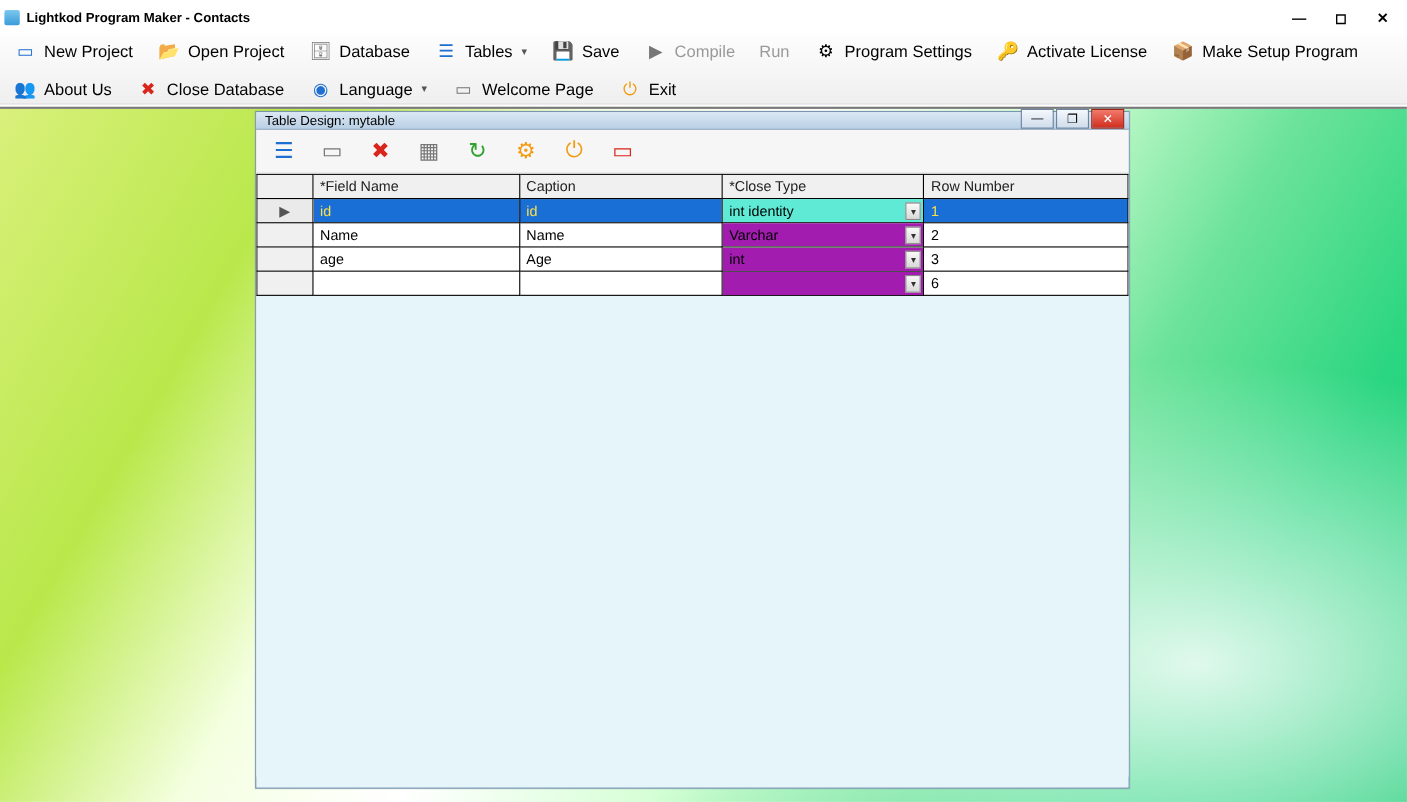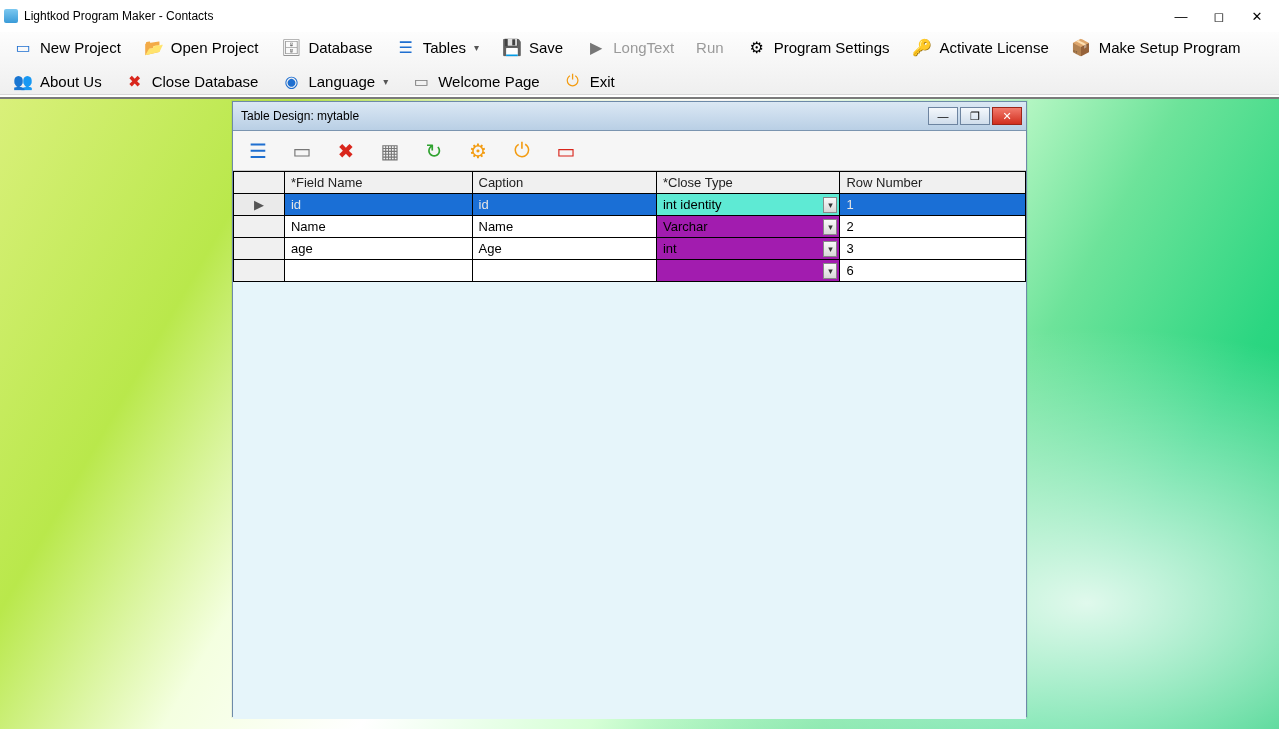--- a/index.html
+++ b/index.html
@@ -13,20 +13,21 @@
     position: relative;
   }
   .titlebar {
     height: 24px;
     background: #fff;
     display: flex;
     align-items: center;
     padding: 16px 4px;
     font-size: 12px;
     color: #000;
+    font-weight: bold;
   }
   .titlebar .app-icon {
     width: 14px; height: 14px;
     background: linear-gradient(#7cc8f0,#3a9bd8);
     border-radius: 2px;
     margin-right: 6px;
   }
   .titlebar .title { flex: 1; }
   .titlebar .win-controls { display: flex; gap: 18px; padding-right: 8px; }
   .titlebar .win-btn { width: 20px; text-align: center; cursor: default; font-size: 13px; }
@@ -66,25 +67,25 @@
   }
   .mdi-child {
     position: absolute;
     left: 232px; top: 2px;
     width: 795px; height: 616px;
     border: 1px solid #6d8aa8;
     background: #e6f5fa;
     box-shadow: 0 0 0 1px rgba(0,0,0,0.05);
   }
   .child-title {
-    height: 29px;
+    height: 16px;
     background: linear-gradient(#dbe8f4,#b9cfe5);
     border-bottom: 1px solid #7b95b0;
     display: flex;
-    align-items: center;
+    align-items: flex-end;
     padding: 0 4px 0 8px;
     font-size: 12px;
     color: #000;
   }
   .child-title .title-text { flex: 1; }
   .child-wbtns { display: flex; gap: 2px; }
   .child-wbtn {
     width: 30px; height: 18px;
     border: 1px solid #6d84a0;
     background: linear-gradient(#f4f8fc,#d0ddeb);
@@ -141,21 +142,21 @@
   .grid .dt-drop {
     position: absolute; right: 2px; top: 50%;
     transform: translateY(-50%);
     width: 14px; height: 16px;
     border: 1px solid #888;
     background: linear-gradient(#fafafa,#d8d8d8);
     font-size: 9px;
     display: flex; align-items: center; justify-content: center;
     color: #333;
   }
-  .grid tr.selected td { background: #1a6fd6; color: #e5e5e5; }
+  .grid tr.selected td { background: #1a6fd6; color: #fde047; }
   .grid tr.selected td.dt-cell { background: #5eead4; color: #000; }
   .grid tr.selected .rowhdr { background: #eaeaea; color: #555; }
   .col-fn { width: 184px; margin-top: 46px; }
   .col-cap { width: 181px; }
   .col-dt { width: 180px; }
   .col-rn { width: 182px; }
   .grid-wrap {
     overflow: hidden;
     height: calc(100% - 66px);
     background: #e6f5fa;
@@ -199,21 +200,21 @@
     <span class="ic ic-blue">☰</span>
     <span>Tables</span>
     <span class="caret">▾</span>
   </div>
   <div class="tb-btn">
     <span class="ic ic-blue">💾</span>
     <span>Save</span>
   </div>
   <div class="tb-btn disabled">
     <span class="ic ic-gray">▶</span>
-    <span>LongText</span>
+    <span>Compile</span>
   </div>
   <div class="tb-btn disabled">
     <span>Run</span>
   </div>
   <div class="tb-btn">
     <span class="ic ic-black">⚙</span>
     <span>Program Settings</span>
   </div>
   <div class="tb-btn">
     <span class="ic ic-orange">🔑</span>

